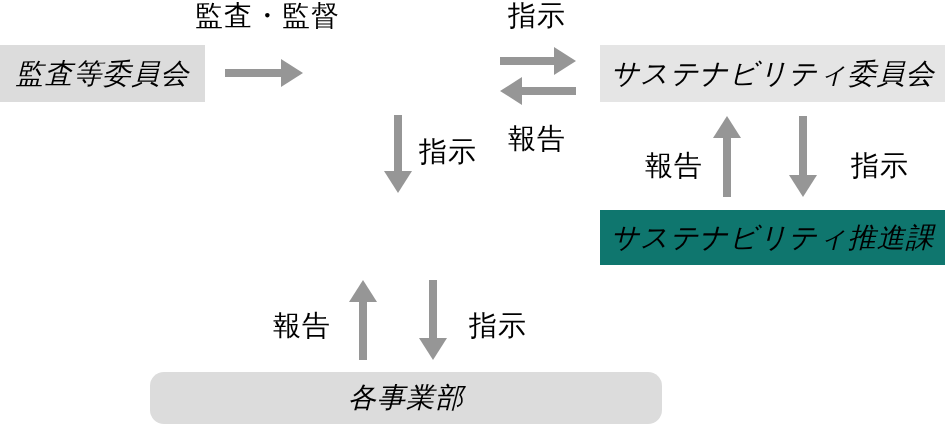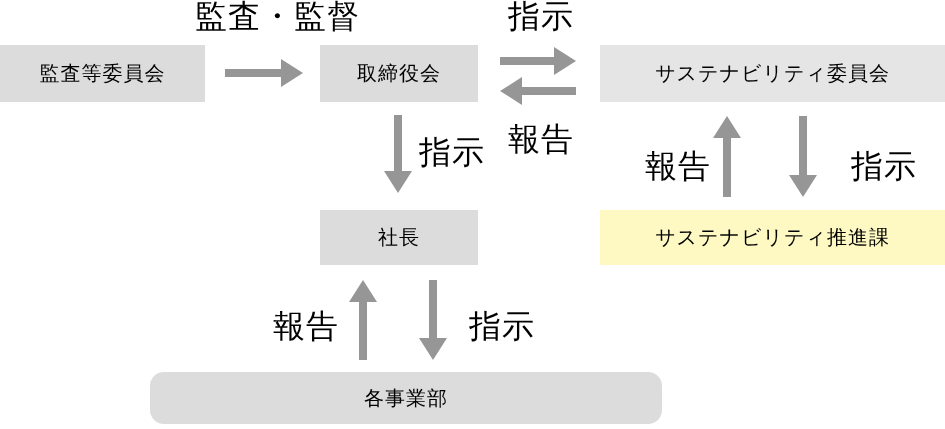--- a/index.html
+++ b/index.html
@@ -14,33 +14,33 @@
     background: #ffffff;
     font-family: "Liberation Sans", "DejaVu Sans", sans-serif;
     color: #000000;
     overflow: hidden;
   }
   .box {
     position: absolute;
     display: flex;
     align-items: center;
     justify-content: center;
-    font-size: 20px;
+    font-size: 28px;
     letter-spacing: 1px;
     white-space: nowrap;
+    font-style: italic;
   }
   .box.gray  { background: #dcdcdc; }
   .box.green { background: #e5e5e5; }
-  .box.blue  { background: #fef9c3; }
+  .box.blue  { background: #0f766e; }
   .lbl {
     position: absolute;
-    font-size: 32px;
+    font-size: 28px;
     line-height: 32px;
     letter-spacing: 1px;
-    text-align: center;
     white-space: nowrap;
   }
   .arrow-layer {
     position: absolute;
     left: 0;
     top: 0;
     width: 945px;
     height: 429px;
     pointer-events: none;
   }
@@ -82,25 +82,23 @@
       <polygon points="349,302 377,302 363,280"></polygon>
     </g>
     <g>
       <line x1="433" y1="280" x2="433" y2="338"></line>
       <polygon points="419,338 447,338 433,360"></polygon>
     </g>
   </svg>
 
   <div class="box gray" style="left:0; top:45px; width:205px; height:57px;">監査等委員会</div>
 
-  <div class="box gray" style="left:320px; top:45px; width:158px; height:57px;">取締役会</div>
 
   <div class="box green" style="left:600px; top:45px; width:345px; height:57px;">サステナビリティ委員会</div>
 
-  <div class="box gray" style="left:320px; top:210px; width:158px; height:55px;">社長</div>
 
   <div class="box blue" style="left:600px; top:210px; width:345px; height:55px;">サステナビリティ推進課</div>
 
   <div class="box gray" style="left:150px; top:372px; width:512px; height:52px;border-radius:14px;">各事業部</div>
 
   <div class="lbl" style="left:195px; top:0; width:150px;">監査・監督</div>
 
   <div class="lbl" style="left:508px; top:0; width:62px;">指示</div>
 
   <div class="lbl" style="left:508px; top:123px; width:62px;">報告</div>

